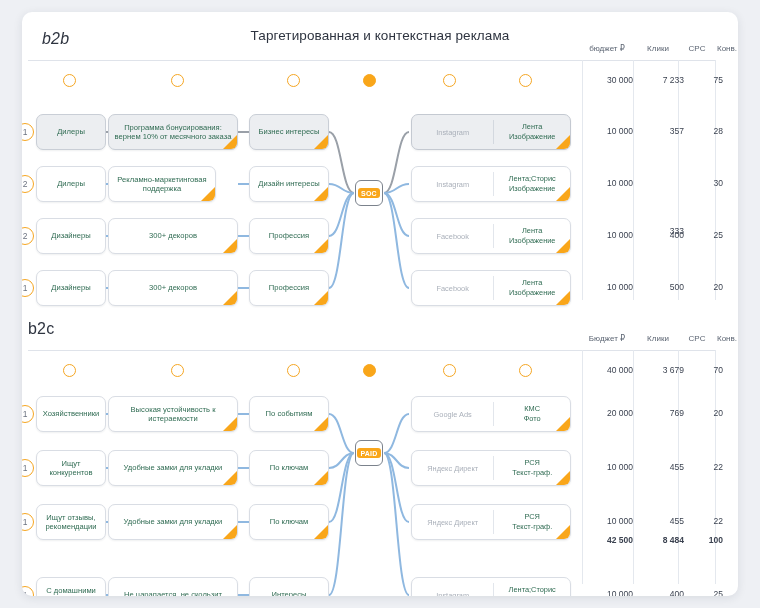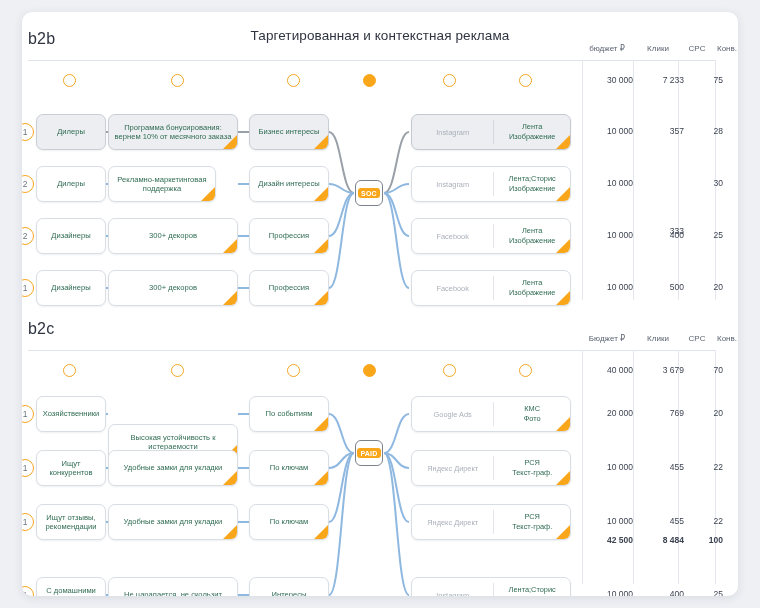--- a/index.html
+++ b/index.html
@@ -127,21 +127,21 @@
         <path d="M362,181 C374.5,181 374.5,276 387,276" fill="none" stroke="#8fb8e0" stroke-width="2"></path>
         <path d="M307,402 C319.5,402 319.5,441 332,441" fill="none" stroke="#8fb8e0" stroke-width="2"></path>
         <path d="M362,441 C374.5,441 374.5,402 387,402" fill="none" stroke="#8fb8e0" stroke-width="2"></path>
         <path d="M307,456 C319.5,456 319.5,441 332,441" fill="none" stroke="#8fb8e0" stroke-width="2"></path>
         <path d="M362,441 C374.5,441 374.5,456 387,456" fill="none" stroke="#8fb8e0" stroke-width="2"></path>
         <path d="M307,510 C319.5,510 319.5,441 332,441" fill="none" stroke="#8fb8e0" stroke-width="2"></path>
         <path d="M362,441 C374.5,441 374.5,510 387,510" fill="none" stroke="#8fb8e0" stroke-width="2"></path>
         <path d="M307,583 C319.5,583 319.5,441 332,441" fill="none" stroke="#8fb8e0" stroke-width="2"></path>
         <path d="M362,441 C374.5,441 374.5,583 387,583" fill="none" stroke="#8fb8e0" stroke-width="2"></path>
       </svg>
-      <div class="sec-label" style="left: 6px; top: 18px;">b2b</div>
+      <div class="sec-label" style="left: 20px; top: 18px; font-style: italic;">b2b</div>
       <div class="col-head" style="left: 559px; top: 32px; width: 52px; height: 10px;">бюджет ₽</div>
       <div class="col-head" style="left: 610px; top: 32px; width: 52px; height: 10px;">Клики</div>
       <div class="col-head" style="left: 649px; top: 32px; width: 52px; height: 10px;">CPC</div>
       <div class="col-head" style="left: 679px; top: 32px; width: 52px; height: 10px;">Конв.</div>
       <div class="hdr-rule" style="left: 6px; top: 48px; width: 688px; height: 1px;"></div>
       <div class="vline" style="left: 560px; top: 48px; width: 1px; height: 240px;"></div>
       <div class="vline" style="left: 611px; top: 48px; width: 1px; height: 240px;"></div>
       <div class="vline" style="left: 656px; top: 48px; width: 1px; height: 240px;"></div>
       <div class="vline" style="left: 693px; top: 48px; width: 1px; height: 240px;"></div>
       <div class="dot" style="left: 41px; top: 62px;"></div>
@@ -235,21 +235,21 @@
       <div class="dot" style="left: 497px; top: 352px;"></div>
       <div class="num" style="left: 559px; top: 353px; width: 52px; height: 11px;">40 000</div>
       <div class="num" style="left: 610px; top: 353px; width: 52px; height: 11px;">3 679</div>
       <div class="num" style="left: 649px; top: 353px; width: 52px; height: 11px;">70</div>
       <div class="num" style="left: 679px; top: 353px; width: 52px; height: 11px;">33</div>
       <div class="hub" style="left: 333px; top: 428px;">
         <span>PAID</span>
       </div>
       <div class="rowbadge" style="left: -6px; top: 393px;">1</div>
       <div class="card" style="left: 14px; top: 384px; width: 70px; height: 36px;">Хозяйственники</div>
-      <div class="card" style="left: 86px; top: 384px; width: 130px; height: 36px; margin-top: 28px;">Высокая устойчивость к истераемости<div class="corner"></div></div>
+      <div class="card" style="left: 86px; top: 384px; width: 130px; height: 36px;">Высокая устойчивость к истераемости<div class="corner"></div></div>
       <div class="card" style="left: 227px; top: 384px; width: 80px; height: 36px;">По событиям<div class="corner"></div></div>
       <div class="conn" style="left: 84px; top: 401px; width: 2px; height: 2px;"></div>
       <div class="conn" style="left: 216px; top: 401px; width: 11px; height: 2px;"></div>
       <div class="chan" style="left: 389px; top: 384px; width: 160px; height: 36px;">
         <div class="src">Google Ads</div>
         <div class="fmt">КМС<br>Фото</div>
         <div class="corner"></div>
       </div>
       <div class="num" style="left: 559px; top: 396px; width: 52px; height: 11px;">20 000</div>
       <div class="num" style="left: 610px; top: 396px; width: 52px; height: 11px;">769</div>

